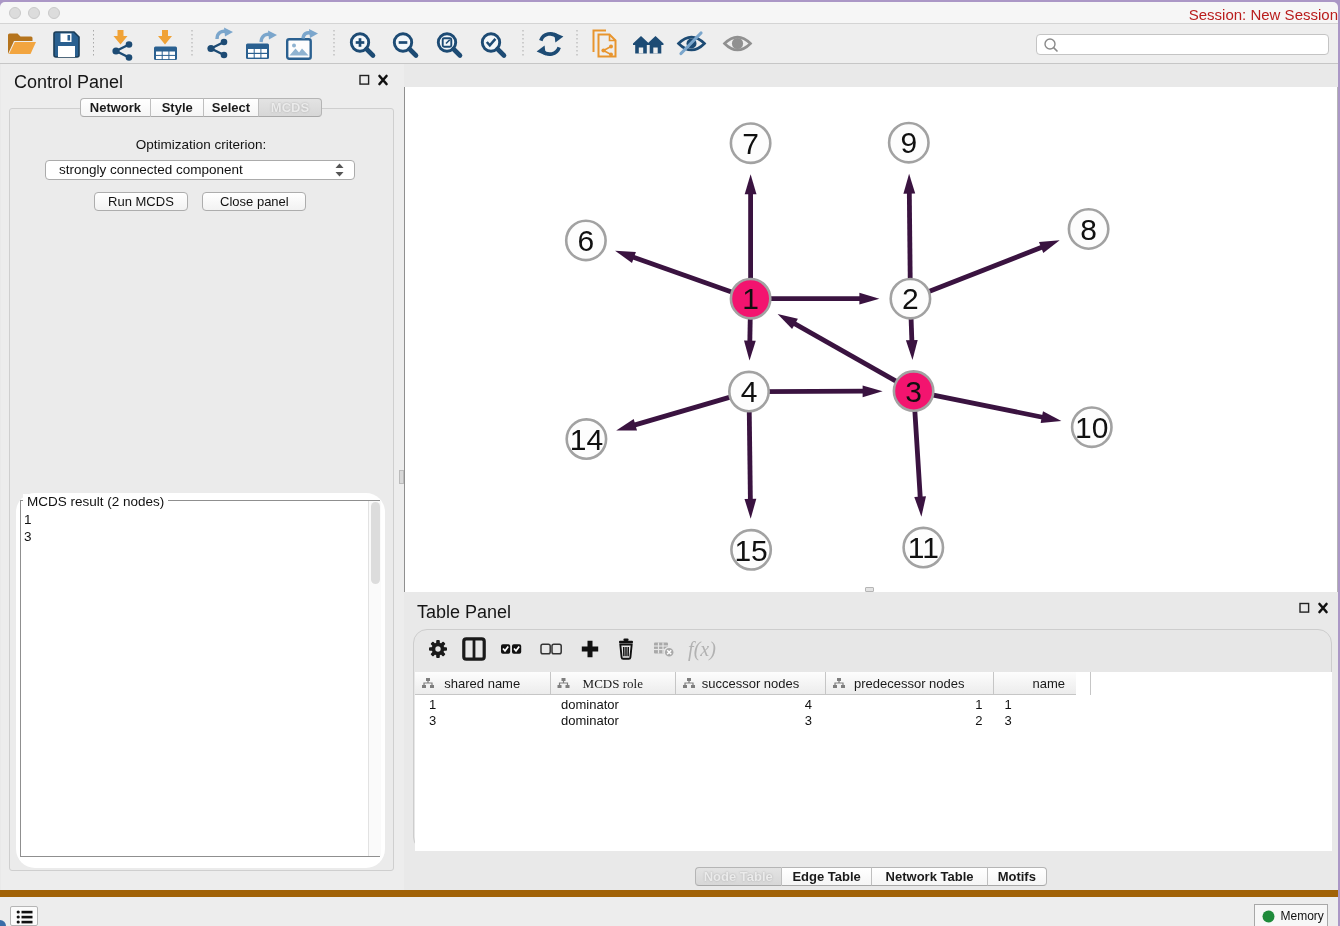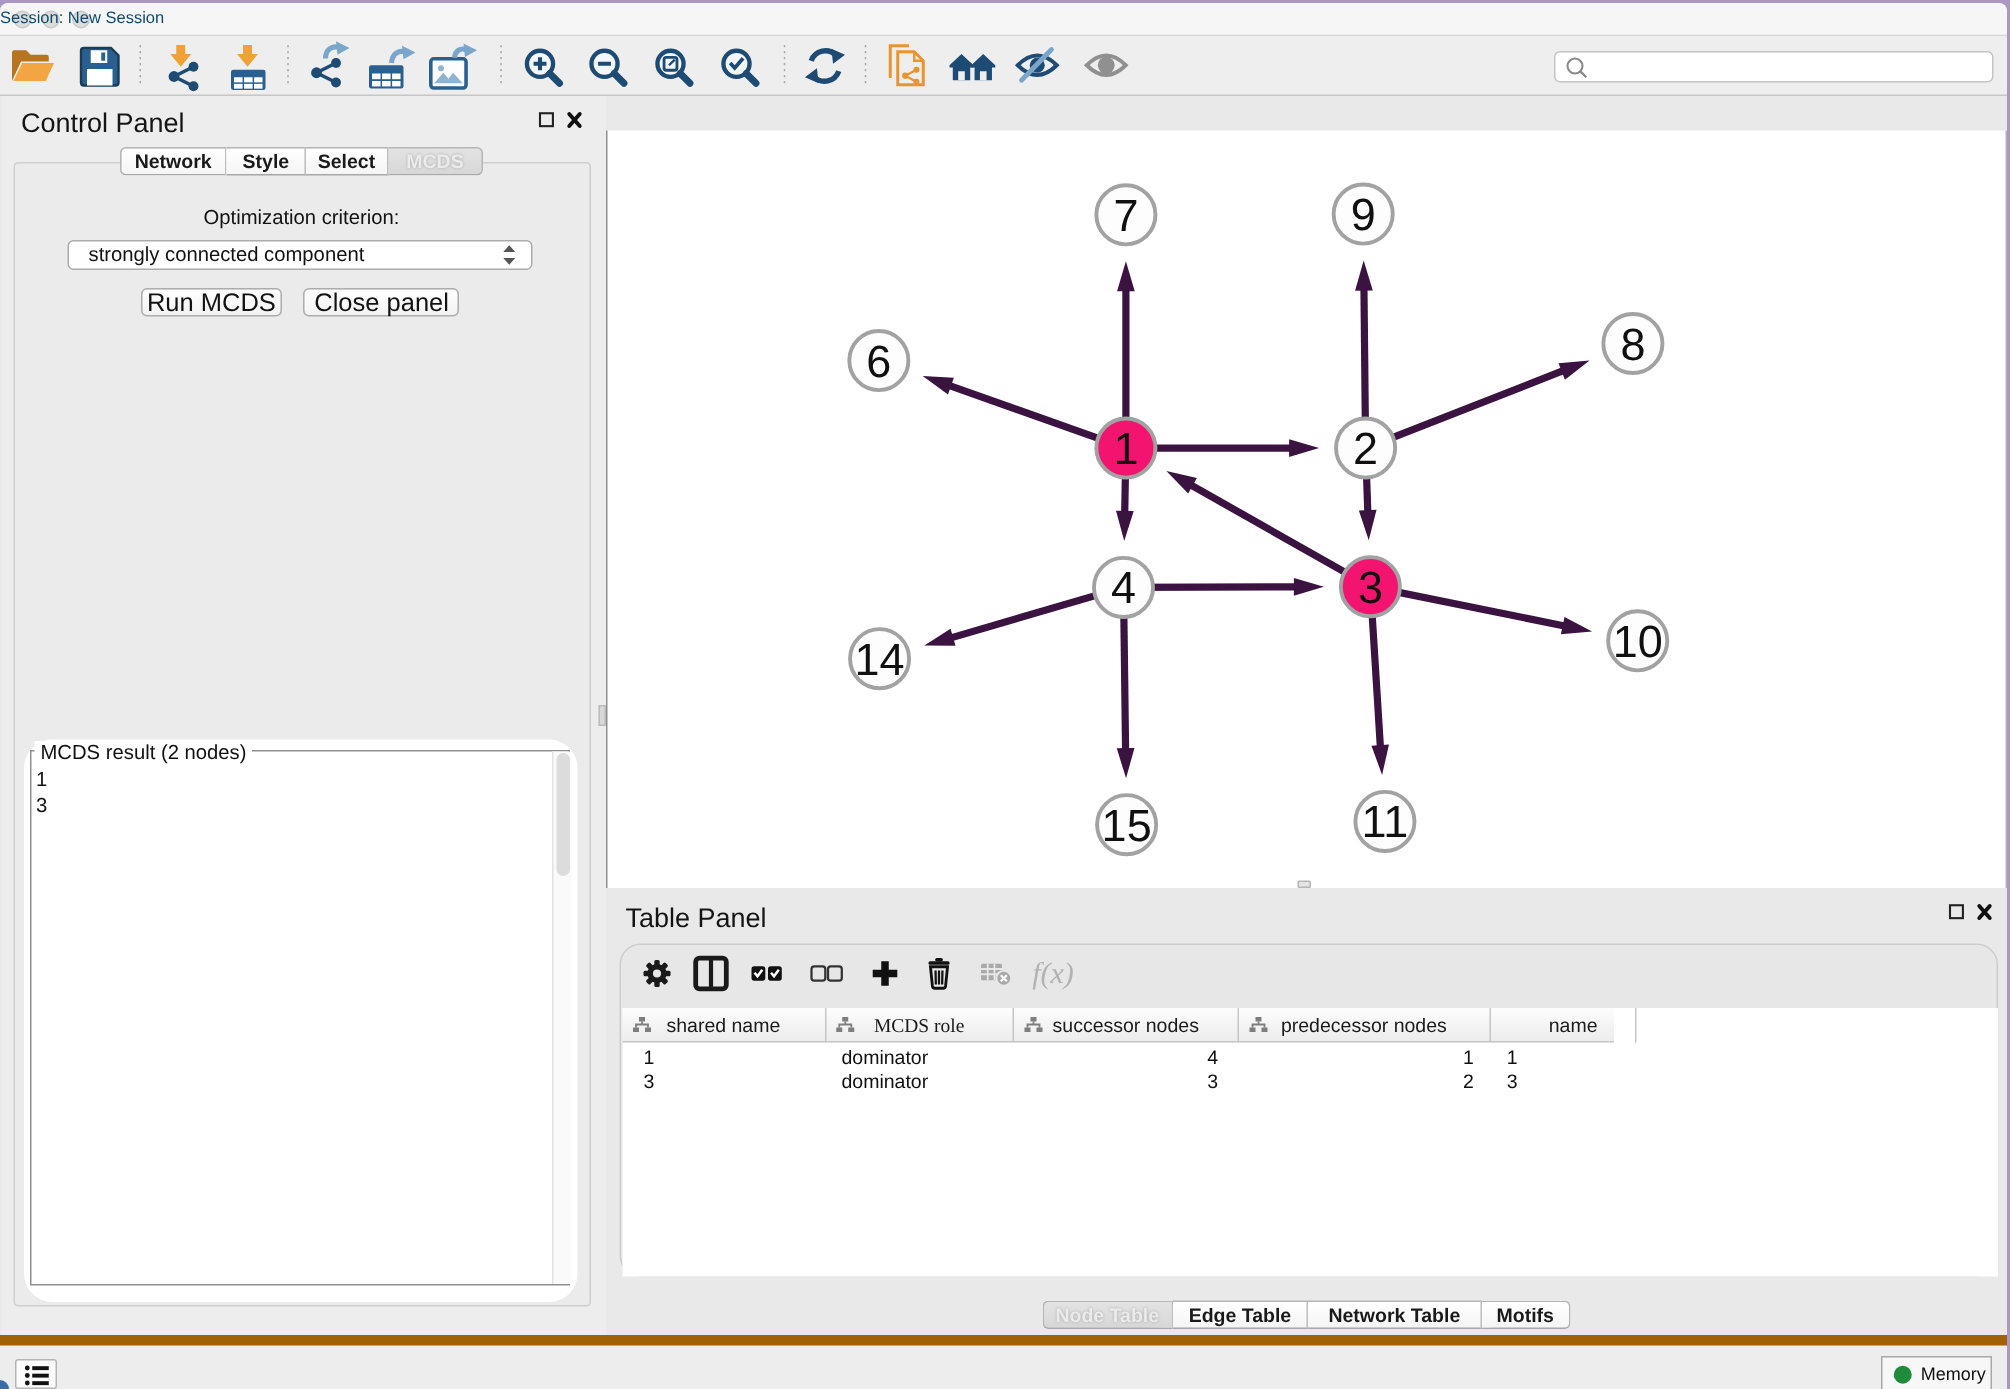--- a/index.html
+++ b/index.html
@@ -1,35 +1,35 @@
 <!DOCTYPE html>
 <html><head>
 <meta charset="utf-8">
 <style>
 * { margin:0; padding:0; box-sizing:border-box; }
 html,body { width:1340px; height:926px; overflow:hidden; }
 body { background:#ab97c6; font-family:"Liberation Sans",sans-serif; position:relative; font-size:13px; }
 #titlebar { position:absolute; left:0px; top:2px; width:1338px; height:22px; background:#f6f6f6; border-bottom:1px solid #d4d4d4; border-radius:5px 5px 0 0; }
 .tl { position:absolute; top:5px; width:12px; height:12px; border-radius:50%; background:#dcdcdc; border:1px solid #c9c9c9; }
-#titletext { position:absolute; top:4px; left:0; width:100%; text-align:left; font-size:11px; color:#0c4a6e; }
+#titletext { position:absolute; top:4px; left:0; width:100%; text-align:right; font-size:15px; color:#b91c1c; }
 #toolbar { position:absolute; left:0px; top:24px; width:1338px; height:40px; background:#eeeeee; border-bottom:1px solid #c6c6c6; }
 #searchbox { position:absolute; left:1036px; top:10px; width:293px; height:21px; background:#fff; border:1px solid #c4c4c4; border-radius:4px; }
 #mainbg { position:absolute; left:0px; top:64px; width:1338px; height:826px; background:#e9e9e9; }
 #cpanel { position:absolute; left:1px; top:64px; width:403px; height:826px; background:#ededed; }
 #cp-sub { position:absolute; left:7.5px; top:43.5px; width:385px; height:763px; border:1px solid #cfcfcf; border-radius:3px; background:#ebebeb; }
 .phead { position:absolute; font-size:18px; color:#151515; }
 .seg { position:absolute; height:19.5px; display:flex; }
 .seg > div { height:100%; line-height:18px; text-align:center; font-size:13px; font-weight:bold; color:#1a1a1a; background:linear-gradient(#ffffff,#f5f5f5); border-top:1px solid #b5b5b5; border-bottom:1px solid #a8a8a8; border-right:1px solid #bfbfbf; }
 .seg > div.first { border-left:1px solid #b5b5b5; border-radius:4px 0 0 4px; }
 .seg > div.last { border-right:1px solid #b5b5b5; border-radius:0 4px 4px 0; }
 .seg > div.dis { background:linear-gradient(#e3e3e3,#d7d7d7); color:#ebebeb; text-shadow:0 0 2px #a8a8a8; }
 #cp-tabs { left:78.8px; top:33.5px; }
 #opt-label { position:absolute; left:7.5px; top:72.5px; width:385px; text-align:center; font-size:13.5px; color:#121212; }
 #opt-select { position:absolute; left:44px; top:95.5px; width:310px; height:20px; background:#fff; border:1px solid #ababab; border-radius:4px; font-size:13.5px; color:#121212; line-height:18px; padding-left:13px; }
-.macbtn { position:absolute; height:19px; background:linear-gradient(#ffffff,#f2f2f2); border:1px solid #adadad; border-radius:4px; font-size:17px; color:#121212; text-align:center; line-height:17px; }
+.macbtn { position:absolute; height:19px; background:linear-gradient(#ffffff,#f2f2f2); border:1px solid #adadad; border-radius:4px; font-size:13px; color:#121212; text-align:center; line-height:17px; }
 #resultbox { position:absolute; left:15px; top:429px; width:369px; height:375px; background:#fff;border-radius:19px; }
 #groupbox { position:absolute; left:4px; top:7px; width:360px; height:357px; border:1px solid #8f8f8f; }
 #grouplabel { position:absolute; left:7px; top:0.5px; background:#fff; padding:0 4px; font-size:13.5px; color:#111; }
 #resulttext { position:absolute; left:8px; top:18px; font-size:13.5px; color:#111; line-height:17.3px; }
 #rscroll { position:absolute; right:4.5px; top:8px; width:13px; height:355px; background:#fafafa; border-left:1px solid #e2e2e2; }
 #rthumb { position:absolute; left:2px; top:1px; width:9px; height:82px; background:#dcdcdc; border-radius:5px; }
 #netwin { position:absolute; left:404px; top:65px; width:934px; height:527px; }
 #nettitle { position:absolute; left:0; top:0; width:100%; height:22px; background:linear-gradient(#f7f7f7,#d7d7d7); border:1px solid #a3a3a3; border-top:1px solid #cfcfcf; border-right-color:#b5b5b5; }
 #netblue { position:absolute; left:0; top:0; width:4px; height:4px; background:#3c6eb4; }
 .mac { position:absolute; top:5px; width:11px; height:11px; border-radius:50%; }

